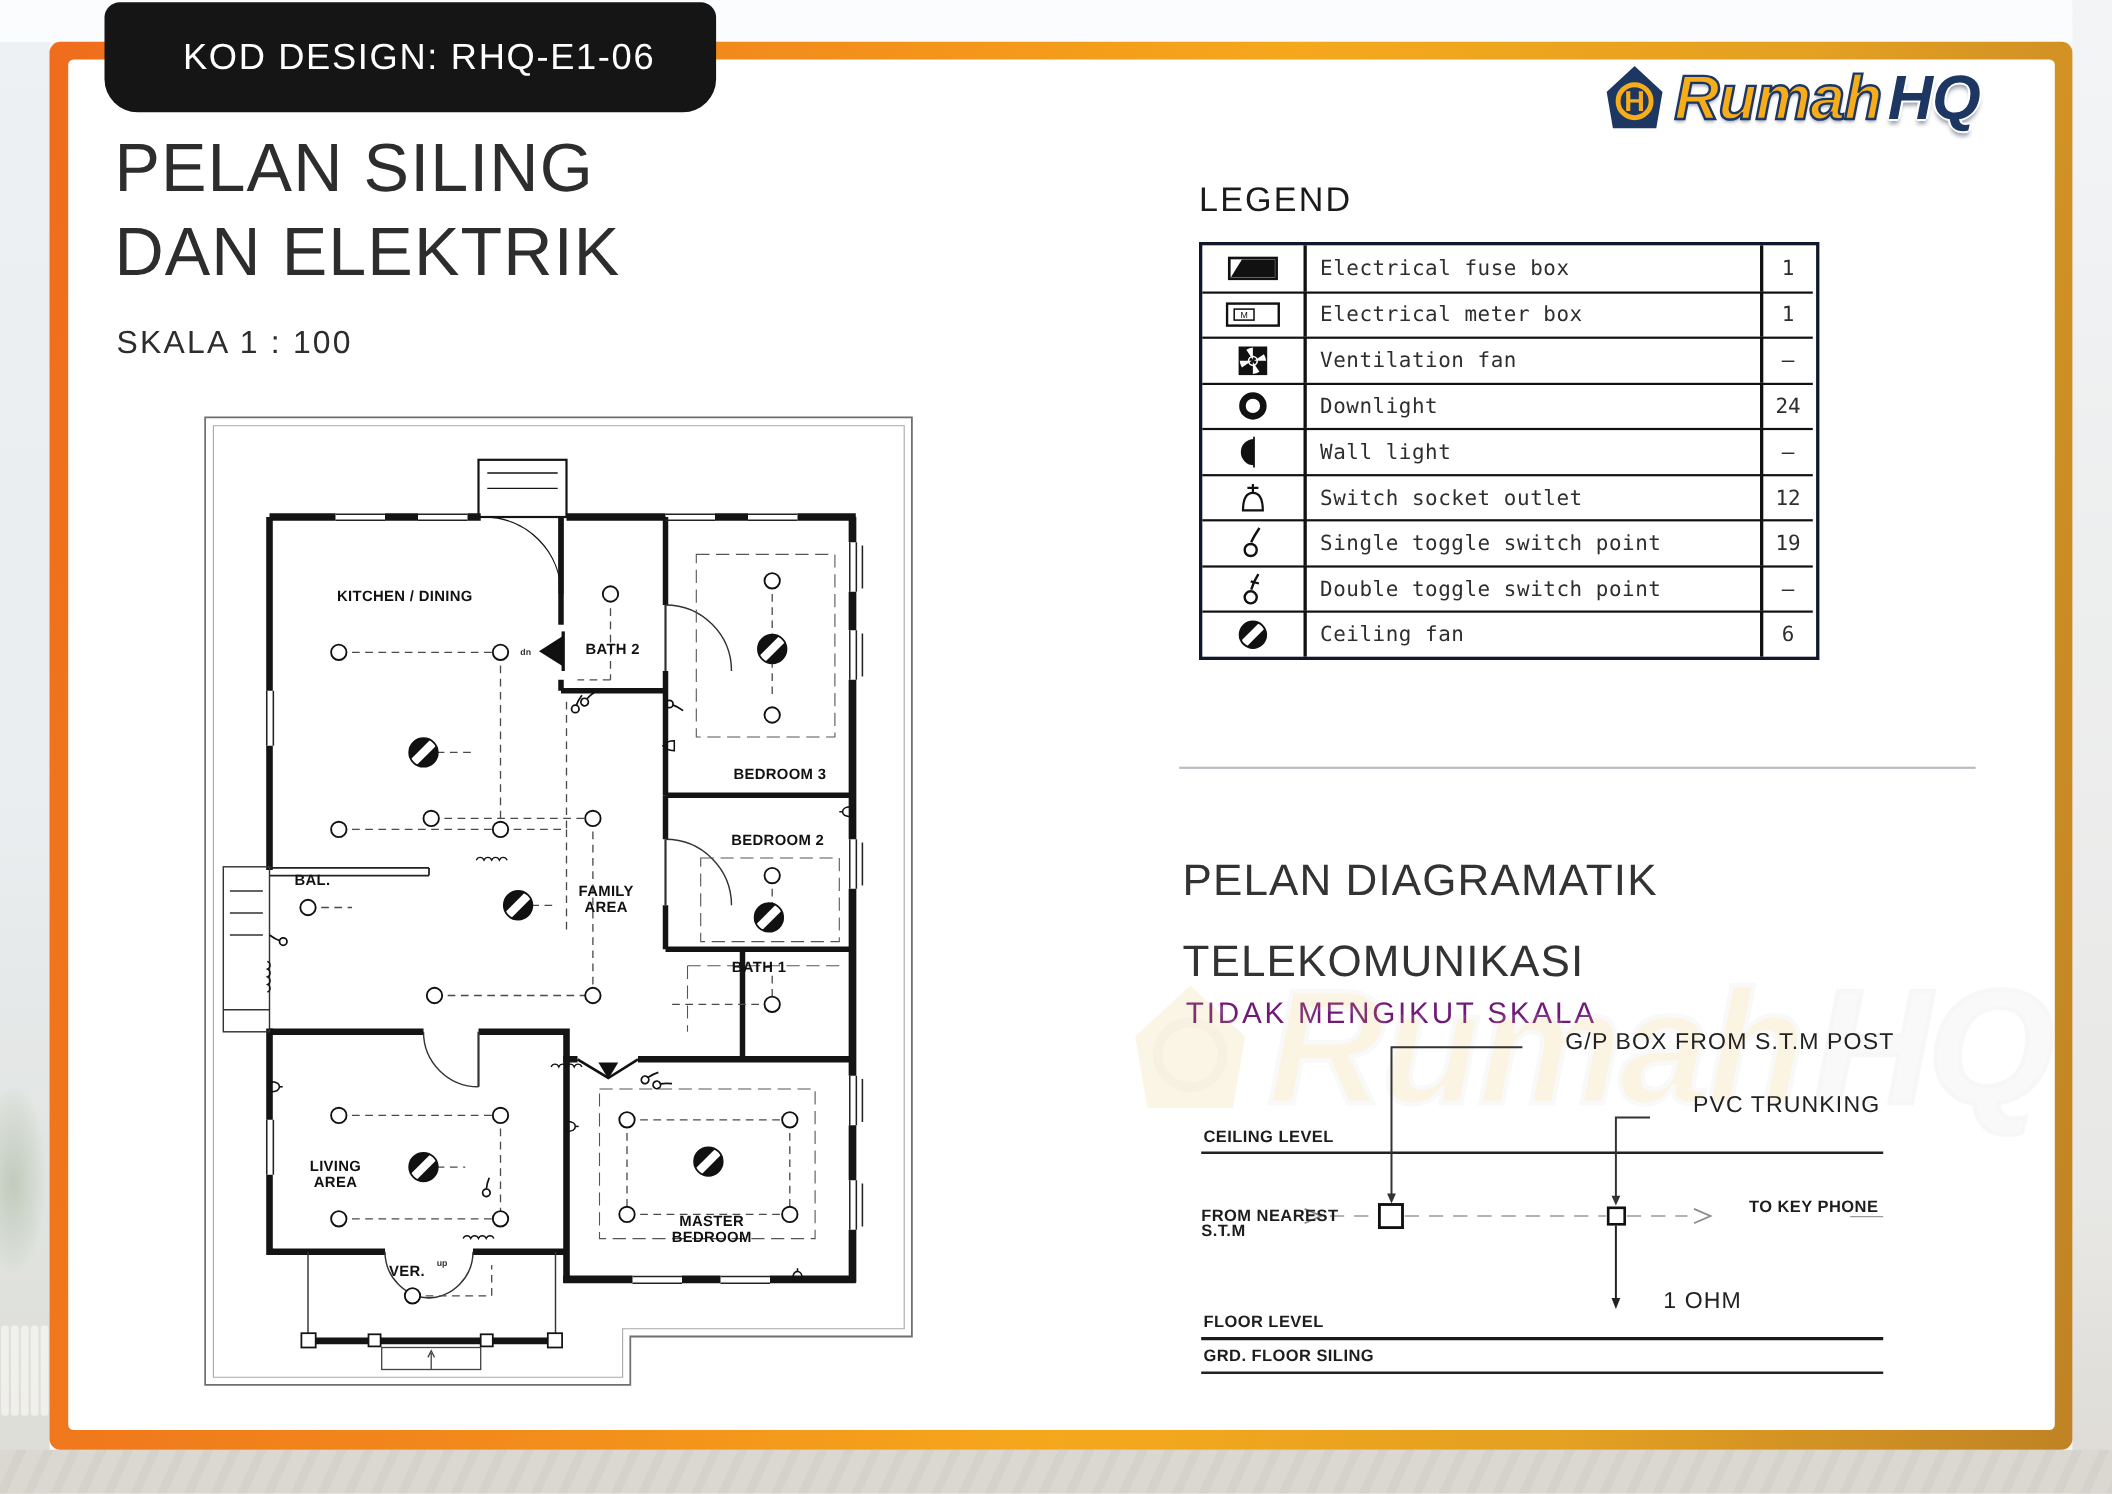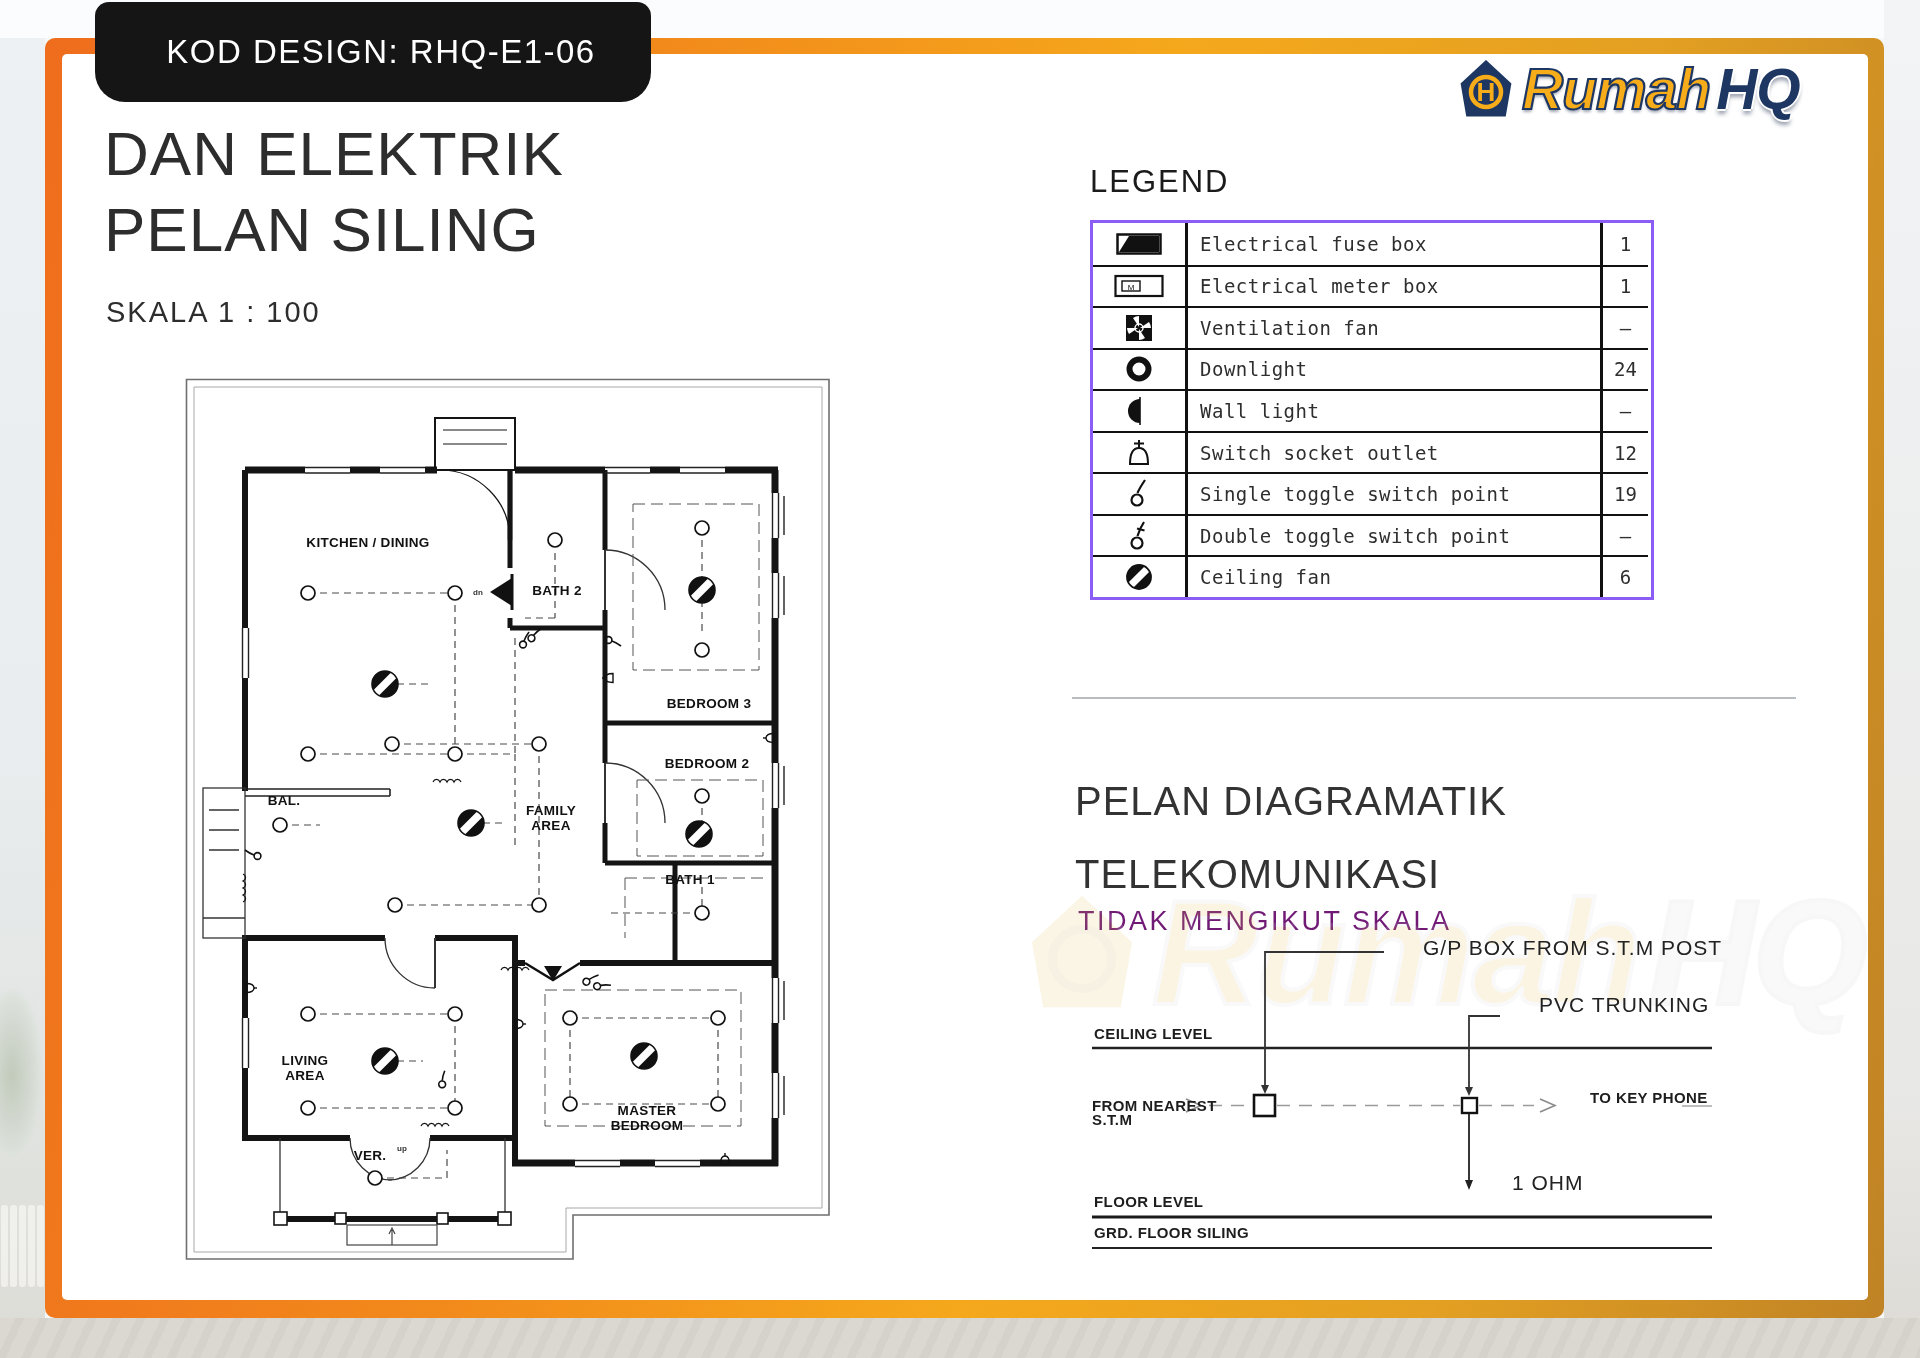--- a/index.html
+++ b/index.html
@@ -37,21 +37,21 @@
   .logo .w1{color:#f7ac19;-webkit-text-stroke:2.2px #1d3762;
     text-shadow:0 3px 3px rgba(25,40,70,.4);}
   .logo .w2{color:#1d3762;text-shadow:-2px 0 0 #fff,2px 0 0 #fff,0 -2px 0 #fff,0 2px 0 #fff,0 5px 4px rgba(25,40,70,.45);}
   .watermark{position:absolute;left:1022px;top:868px;display:flex;align-items:center;gap:10px;
     opacity:.15;filter:saturate(.9);pointer-events:none;}
   .watermark .word{font-style:italic;font-weight:bold;font-size:148px;letter-spacing:-3px;}
   .watermark .w1{color:#edbc3a;-webkit-text-stroke:4px #d9d9d9;}
   .watermark .w2{color:#d9dade;-webkit-text-stroke:4px #cfcfcf;}
   
   .legend-heading{position:absolute;left:1090px;top:164px;font-size:31px;letter-spacing:2px;color:#1b1b1b;}
-  .legend{position:absolute;left:1090px;top:220px;width:558px;height:374px;border:3px solid #8b5cf6;
+  .legend{position:absolute;left:1090px;top:220px;width:558px;height:374px;border:3px solid #0f172a;
     display:grid;grid-template-columns:95px 412px 48px;grid-auto-rows:1fr;background:#fff;}
   .legend .cell{border-top:2.5px solid #111;display:flex;align-items:center;}
   .legend .r0{border-top:none;}
   .legend .sym{justify-content:center;border-right:3px solid #111;}
   .legend .lab{padding-left:12px;font-family:"DejaVu Sans Mono",monospace;font-size:19px;
     letter-spacing:.5px;color:#2e2e2e;}
   .legend .cnt{justify-content:center;border-left:3px solid #111;
     font-family:"DejaVu Sans Mono",monospace;font-size:19px;color:#2e2e2e;}
   
   .divider{position:absolute;left:1072px;top:697px;width:724px;height:2px;background:#b8bdc2;}
@@ -85,22 +85,22 @@
 <div class="margin-bottom"></div>
 
 <div class="frame"></div>
 <div class="sheet"></div>
 
 <div class="badge">
   <div class="badge-text">KOD DESIGN: RHQ-E1-06</div>
 </div>
 
 <div class="main-title">
+  <div>PELAN SILING</div>
   <div>DAN ELEKTRIK</div>
-  <div>PELAN SILING</div>
 </div>
 <div class="scale-note">SKALA 1 : 100</div>
 
 <div class="logo">
   <svg width="60" height="66" viewBox="0 0 60 66">
     <path d="M30,2 L57,27 L51,62 L9,62 L3,27 Z" fill="#1d3762" stroke="#ffffff" stroke-width="3"></path>
     <circle cx="30" cy="36" r="15" fill="none" stroke="#f7ac19" stroke-width="4.5"></circle>
     <text x="30" y="45" text-anchor="middle" font-size="26" font-weight="bold" fill="#f7ac19" font-family="Liberation Sans, sans-serif">H</text>
   </svg>
   <span class="word w1">Rumah</span>

